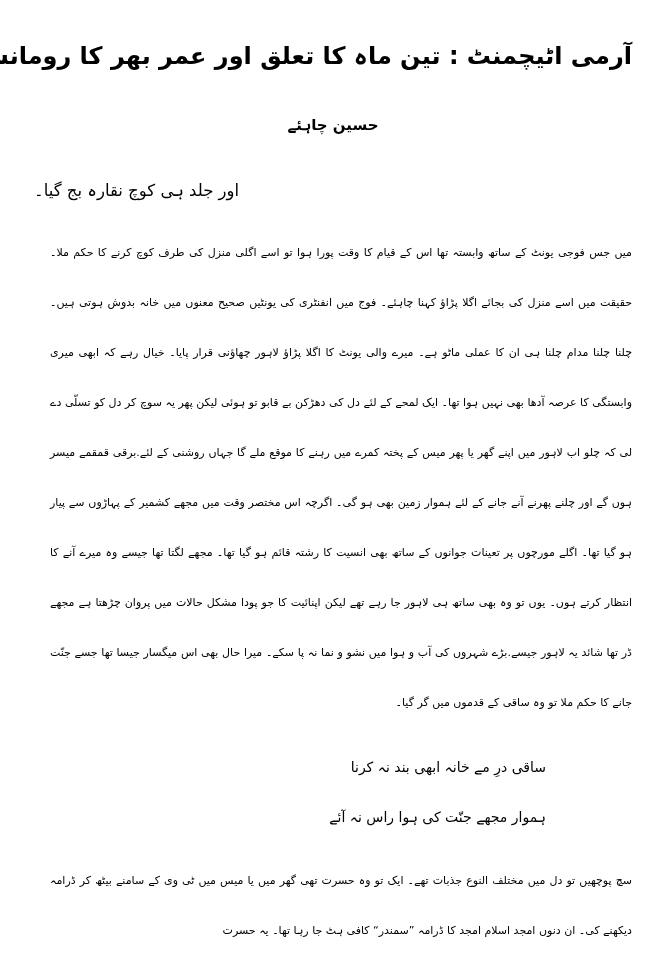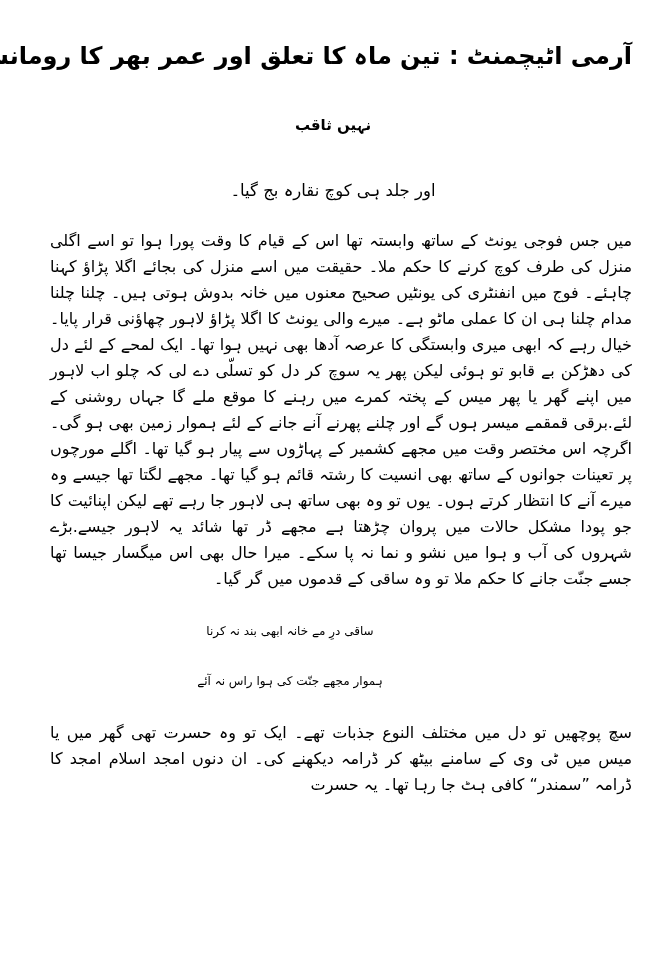--- a/index.html
+++ b/index.html
@@ -31,51 +31,51 @@
   .byline {
     margin-top: 38px;
     font-size: 15px;
     font-weight: 600;
     text-align: center;
     line-height: 1.4;
   }
   .intro-line {
     margin: 42px 0 0 0;
     font-size: 16.5px;
-    text-align: center;
+    text-align: left;
     line-height: 1.6;
   }
   .para {
     margin: 24px 0 0 16px;
-    font-size: 16px;
-    line-height: 26px;
+    font-size: 11px;
+    line-height: 50px;
     text-align: justify;
     text-justify: inter-word;
   }
   .verse-block {
     margin-top: 14px;
   }
   .verse-line {
     margin: 0 86px 0 0;
-    font-size: 12px;
+    font-size: 14px;
     line-height: 50px;
-    text-align: center;
+    text-align: right;
   }
   .para.second {
     margin-top: 14px;
   }
 </style>
 </head>
 <body>
 
 <div class="page">
 
   <h1 class="title">آرمی اٹیچمنٹ : تین ماہ کا تعلق اور عمر بھر کا رومانس-4</h1>
 
-  <div class="byline">نہیں ثاقب</div>
+  <div class="byline">حسین چاہئے</div>
 
   <p class="intro-line">اور جلد ہی کوچ نقارہ بج گیا۔</p>
 
   <p class="para">میں جس فوجی یونٹ کے ساتھ وابستہ تھا اس کے قیام کا وقت پورا ہوا تو اسے اگلی منزل کی طرف کوچ کرنے کا حکم ملا۔ حقیقت میں اسے منزل کی بجائے اگلا پڑاؤ کہنا چاہئے۔ فوج میں انفنٹری کی یونٹیں صحیح معنوں میں خانہ بدوش ہوتی ہیں۔ چلنا چلنا مدام چلنا ہی ان کا عملی ماٹو ہے۔ میرے والی یونٹ کا اگلا پڑاؤ لاہور چھاؤنی قرار پایا۔ خیال رہے کہ ابھی میری وابستگی کا عرصہ آدھا بھی نہیں ہوا تھا۔ ایک لمحے کے لئے دل کی دھڑکن بے قابو تو ہوئی لیکن پھر یہ سوچ کر دل کو تسلّی دے لی کہ چلو اب لاہور میں اپنے گھر یا پھر میس کے پختہ کمرے میں رہنے کا موقع ملے گا جہاں روشنی کے لئے.برقی قمقمے میسر ہوں گے اور چلنے پھرنے آنے جانے کے لئے ہموار زمین بھی ہو گی۔ اگرچہ اس مختصر وقت میں مجھے کشمیر کے پہاڑوں سے پیار ہو گیا تھا۔ اگلے مورچوں پر تعینات جوانوں کے ساتھ بھی انسیت کا رشتہ قائم ہو گیا تھا۔ مجھے لگتا تھا جیسے وہ میرے آنے کا انتظار کرتے ہوں۔ یوں تو وہ بھی ساتھ ہی لاہور جا رہے تھے لیکن اپنائیت کا جو پودا مشکل حالات میں پروان چڑھتا ہے مجھے ڈر تھا شائد یہ لاہور جیسے.بڑے شہروں کی آب و ہوا میں نشو و نما نہ پا سکے۔ میرا حال بھی اس میگسار جیسا تھا جسے جنّت جانے کا حکم ملا تو وہ ساقی کے قدموں میں گر گیا۔</p>
 
   <div class="verse-block">
     <p class="verse-line">ساقی درِ مے خانہ ابھی بند نہ کرنا</p>
     <p class="verse-line">ہموار مجھے جنّت کی ہوا راس نہ آئے</p>
   </div>
 

